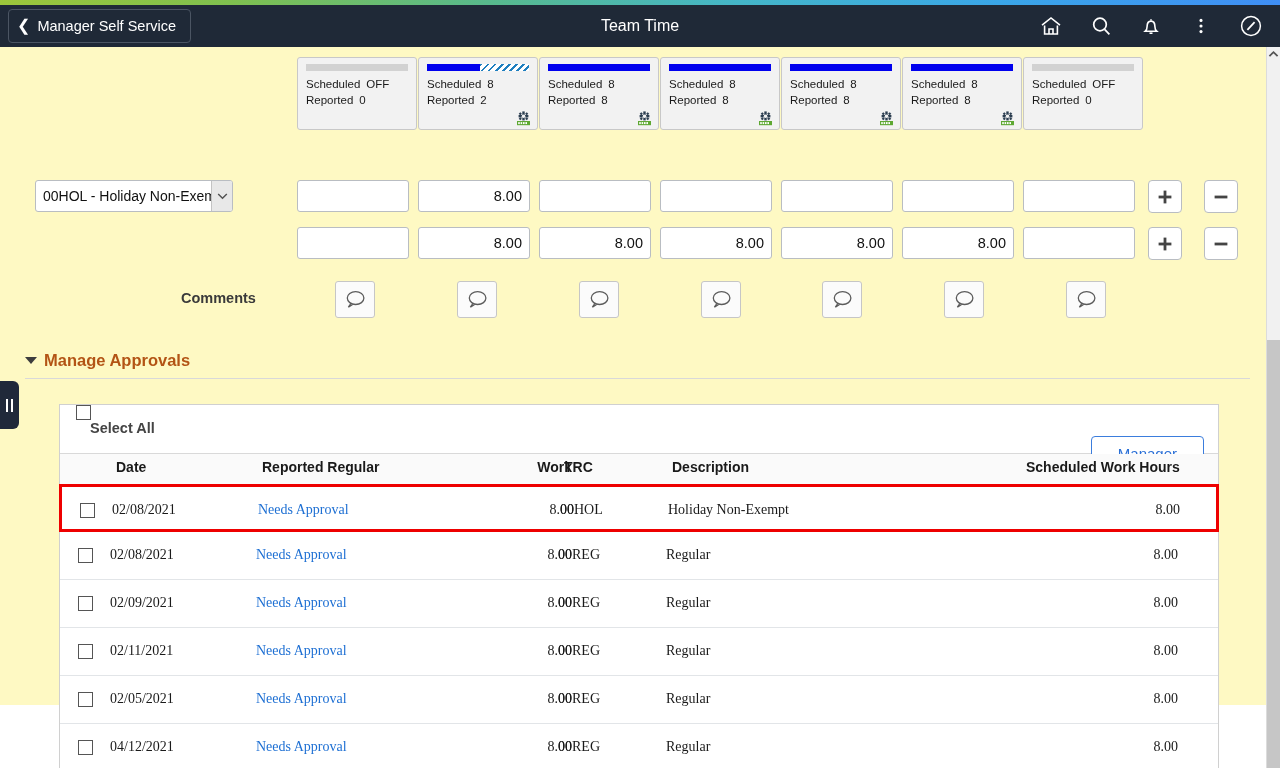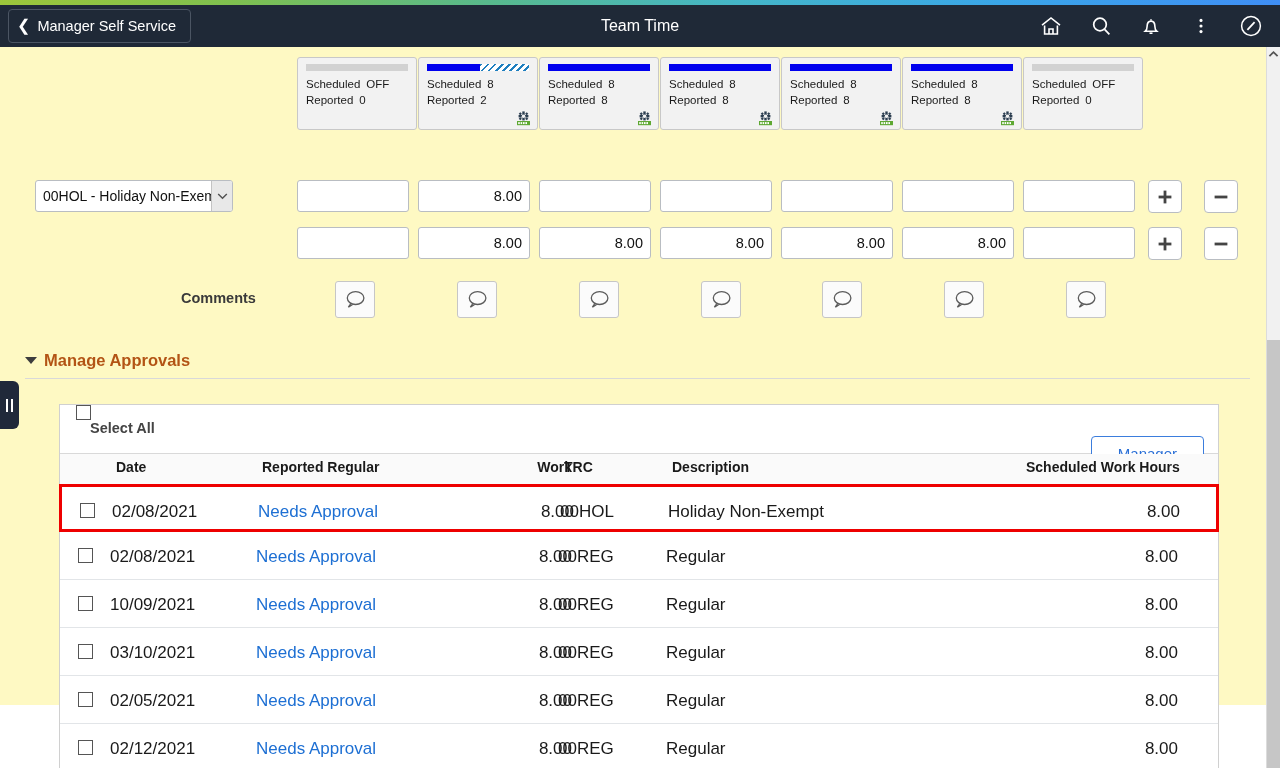--- a/index.html
+++ b/index.html
@@ -250,22 +250,23 @@
   .trow.highlight {
     border: 3px solid #ee0000;
     border-left: 3px solid #ee0000;
     border-right: 3px solid #ee0000;
     margin: 0 -1px;
     width: calc(100% + 2px);
     z-index: 4;
   }
   .trow .cell {
     position: absolute; top: 15px;
-    font-size: 17px; color: #1a1a1a;
+    font-size: 14px; color: #1a1a1a;
     white-space: nowrap;
+    font-family: Liberation Serif, serif;
   }
   .trow .cell.link { color: #1d6fd3; cursor: pointer; }
   .trow .rowcb { position: absolute; top: 16px; left: 18px; }
 
   
   .c-date   { left: 50px; }
   .c-status { left: 196px; }
   .c-total  { left: 420px; width: 92px; text-align: right; }
   .c-trc    { left: 498px; }
   .c-desc   { left: 576px; margin-left: 30px; }
@@ -613,48 +614,48 @@
           <span class="cbox rowcb"></span>
           <div class="cell c-date">02/08/2021</div>
           <div class="cell c-status link">Needs Approval</div>
           <div class="cell c-total">8.00</div>
           <div class="cell c-trc">00REG</div>
           <div class="cell c-desc">Regular</div>
           <div class="cell c-sched">8.00</div>
         </div>
         <div class="trow">
           <span class="cbox rowcb"></span>
-          <div class="cell c-date">10/09/2021</div>
+          <div class="cell c-date">02/09/2021</div>
           <div class="cell c-status link">Needs Approval</div>
           <div class="cell c-total">8.00</div>
           <div class="cell c-trc">00REG</div>
           <div class="cell c-desc">Regular</div>
           <div class="cell c-sched">8.00</div>
         </div>
         <div class="trow">
           <span class="cbox rowcb"></span>
-          <div class="cell c-date">03/10/2021</div>
+          <div class="cell c-date">02/11/2021</div>
           <div class="cell c-status link">Needs Approval</div>
           <div class="cell c-total">8.00</div>
           <div class="cell c-trc">00REG</div>
           <div class="cell c-desc">Regular</div>
           <div class="cell c-sched">8.00</div>
         </div>
         <div class="trow">
           <span class="cbox rowcb"></span>
           <div class="cell c-date">02/05/2021</div>
           <div class="cell c-status link">Needs Approval</div>
           <div class="cell c-total">8.00</div>
           <div class="cell c-trc">00REG</div>
           <div class="cell c-desc">Regular</div>
           <div class="cell c-sched">8.00</div>
         </div>
         <div class="trow">
           <span class="cbox rowcb"></span>
-          <div class="cell c-date">02/12/2021</div>
+          <div class="cell c-date">04/12/2021</div>
           <div class="cell c-status link">Needs Approval</div>
           <div class="cell c-total">8.00</div>
           <div class="cell c-trc">00REG</div>
           <div class="cell c-desc">Regular</div>
           <div class="cell c-sched">8.00</div>
         </div>
       </div>
   </div>
 </div>
 

